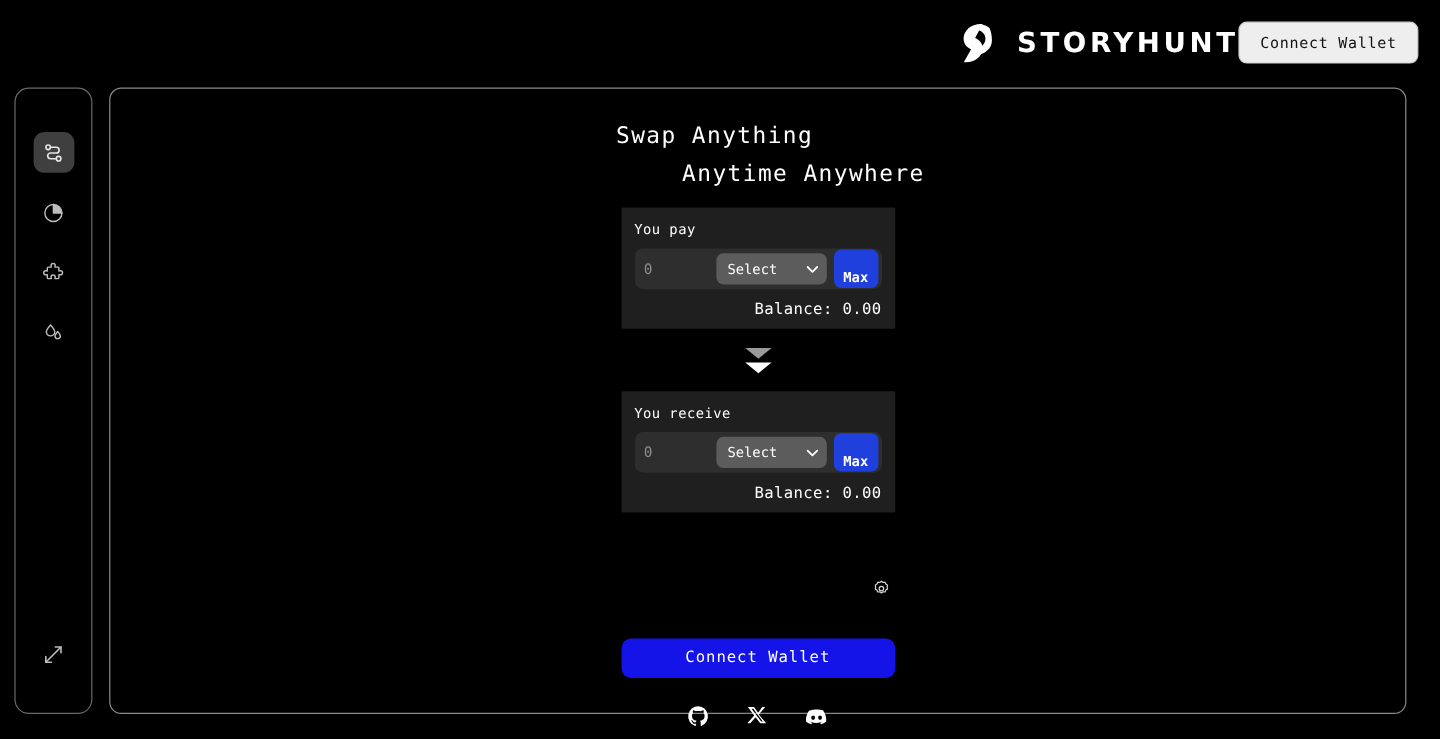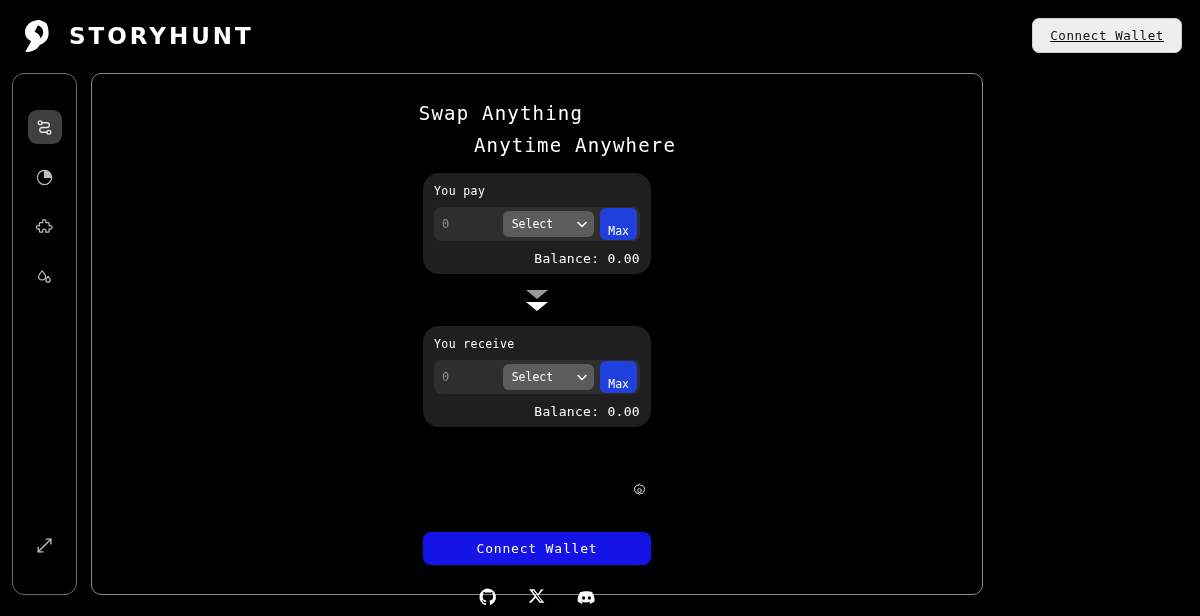--- a/index.html
+++ b/index.html
@@ -7,23 +7,22 @@
     width: 1200px; height: 616px;
     background: #000000;
     font-family: "DejaVu Sans Mono", "Liberation Mono", monospace;
     overflow: hidden;
   }
   .app { position: relative; width: 1200px; height: 616px; background: #000; }
 
   
   .header {
     position: absolute; top: 0; left: 0; width: 1200px; height: 71px;
-    display: flex; align-items: center; justify-content: space-between;
+    display: flex; align-items: center; justify-content: flex-end;
     padding: 0 18px 0 16px;
-    text-decoration: underline;
   }
   .brand { display: flex; align-items: center; gap: 13px; }
   .brand-mark { width: 40px; height: 40px; display: block; }
   .brand-name {
     color: #ffffff; font-size: 23px; letter-spacing: 3.0px;
     font-weight: 700; font-family: "DejaVu Sans", "Liberation Sans", sans-serif;
   }
   .connect-top {
     background: #eeeeee; color: #111111;
     border: 1px solid #cfcfcf; border-radius: 7px;
@@ -46,21 +45,21 @@
     display: flex; align-items: center; justify-content: center;
     cursor: pointer; background: transparent;
   }
   .side-btn.active { background: #3f3f3f; }
   .side-btn svg { display: block; }
   .side-bottom { margin-top: auto; padding-bottom: 32px; }
 
   
   .main {
     position: absolute; left: 91px; top: 73px;
-    width: 892px; height: 522px;
+    width: 1081px; height: 522px;
     border: 1px solid #8a8a8a; border-radius: 10px;
     background: #000;
   }
   .headline {
     position: absolute; left: 0; right: 0; top: 23px;
     text-align: center; color: #ffffff;
   }
   .headline .l1 {
     font-size: 19px; letter-spacing: 1.2px; line-height: 32px;
     display: block; transform: translateX(-36px);
@@ -69,21 +68,21 @@
     font-size: 19px; letter-spacing: 1.2px; line-height: 32px;
     display: block; transform: translateX(38px);
   }
 
   
   .swapwrap {
     position: absolute; left: 50%; transform: translateX(-50%);
     top: 99px; width: 228px;
   }
   .card {
-    background: #1f1f1f; border-radius: 16px;
+    background: #1f1f1f; border-radius: 1px;
     padding: 11px 11px 8px 11px;
   }
   .card-label {
     color: #ffffff; font-size: 11.5px; letter-spacing: 0.4px;
     margin-bottom: 9px;
   }
   .row {
     display: flex; align-items: center;
     background: #2e2e2e; border-radius: 7px;
     height: 34px; padding: 0 3px 0 8px; gap: 6px;
@@ -97,21 +96,21 @@
   .select-btn {
     display: flex; align-items: center; gap: 24px;
     background: #5c5c5c; color: #ffffff; border: 0;
     border-radius: 6px; height: 26px; padding: 0 7px 0 9px;
     font-size: 11.5px; cursor: pointer;
     font-family: "DejaVu Sans Mono", "Liberation Mono", monospace;
   }
   .max-btn {
     background: #1f40dd; color: #ffffff; border: 0;
     border-radius: 6px; height: 26px; padding: 16px 8px;
-    font-size: 11.5px; font-weight: 400; cursor: pointer;
+    font-size: 11.5px; font-weight: 700; cursor: pointer;
     font-family: "DejaVu Sans Mono", "Liberation Mono", monospace;
   }
   .balance {
     text-align: right; color: #ffffff;
     font-size: 13px; letter-spacing: 0.3px;
     margin-top: 10px;
   }
   .switch-zone {
     height: 52px; display: flex; align-items: center; justify-content: center;
   }

